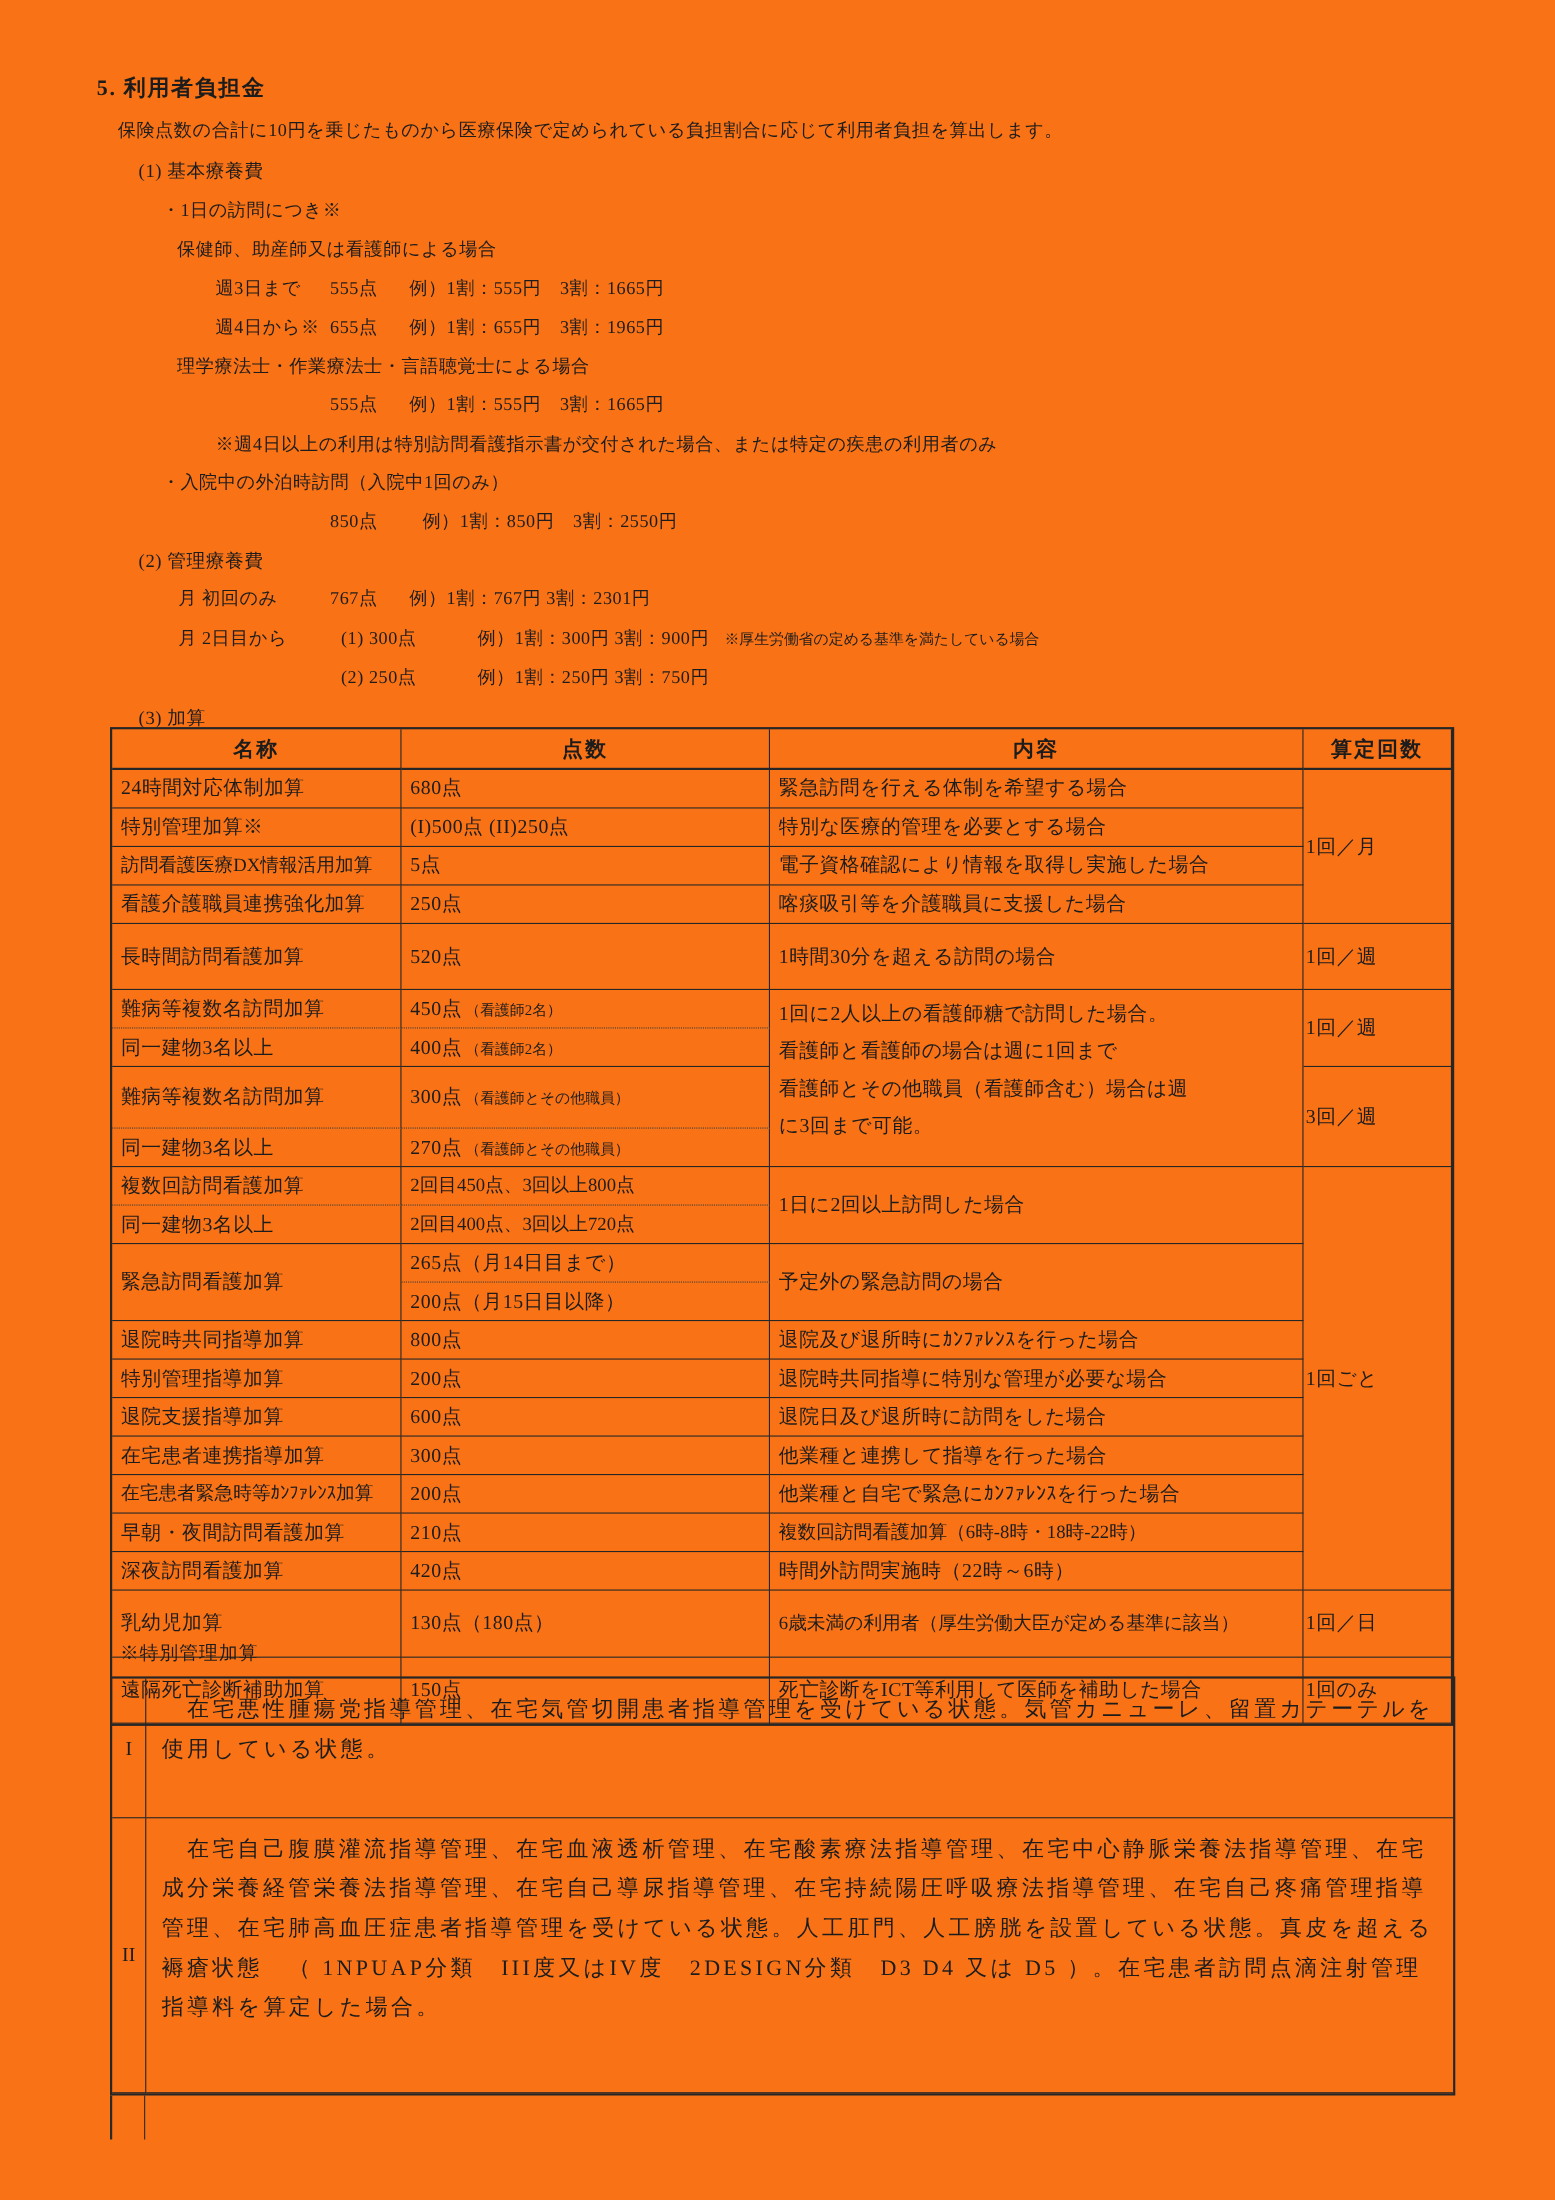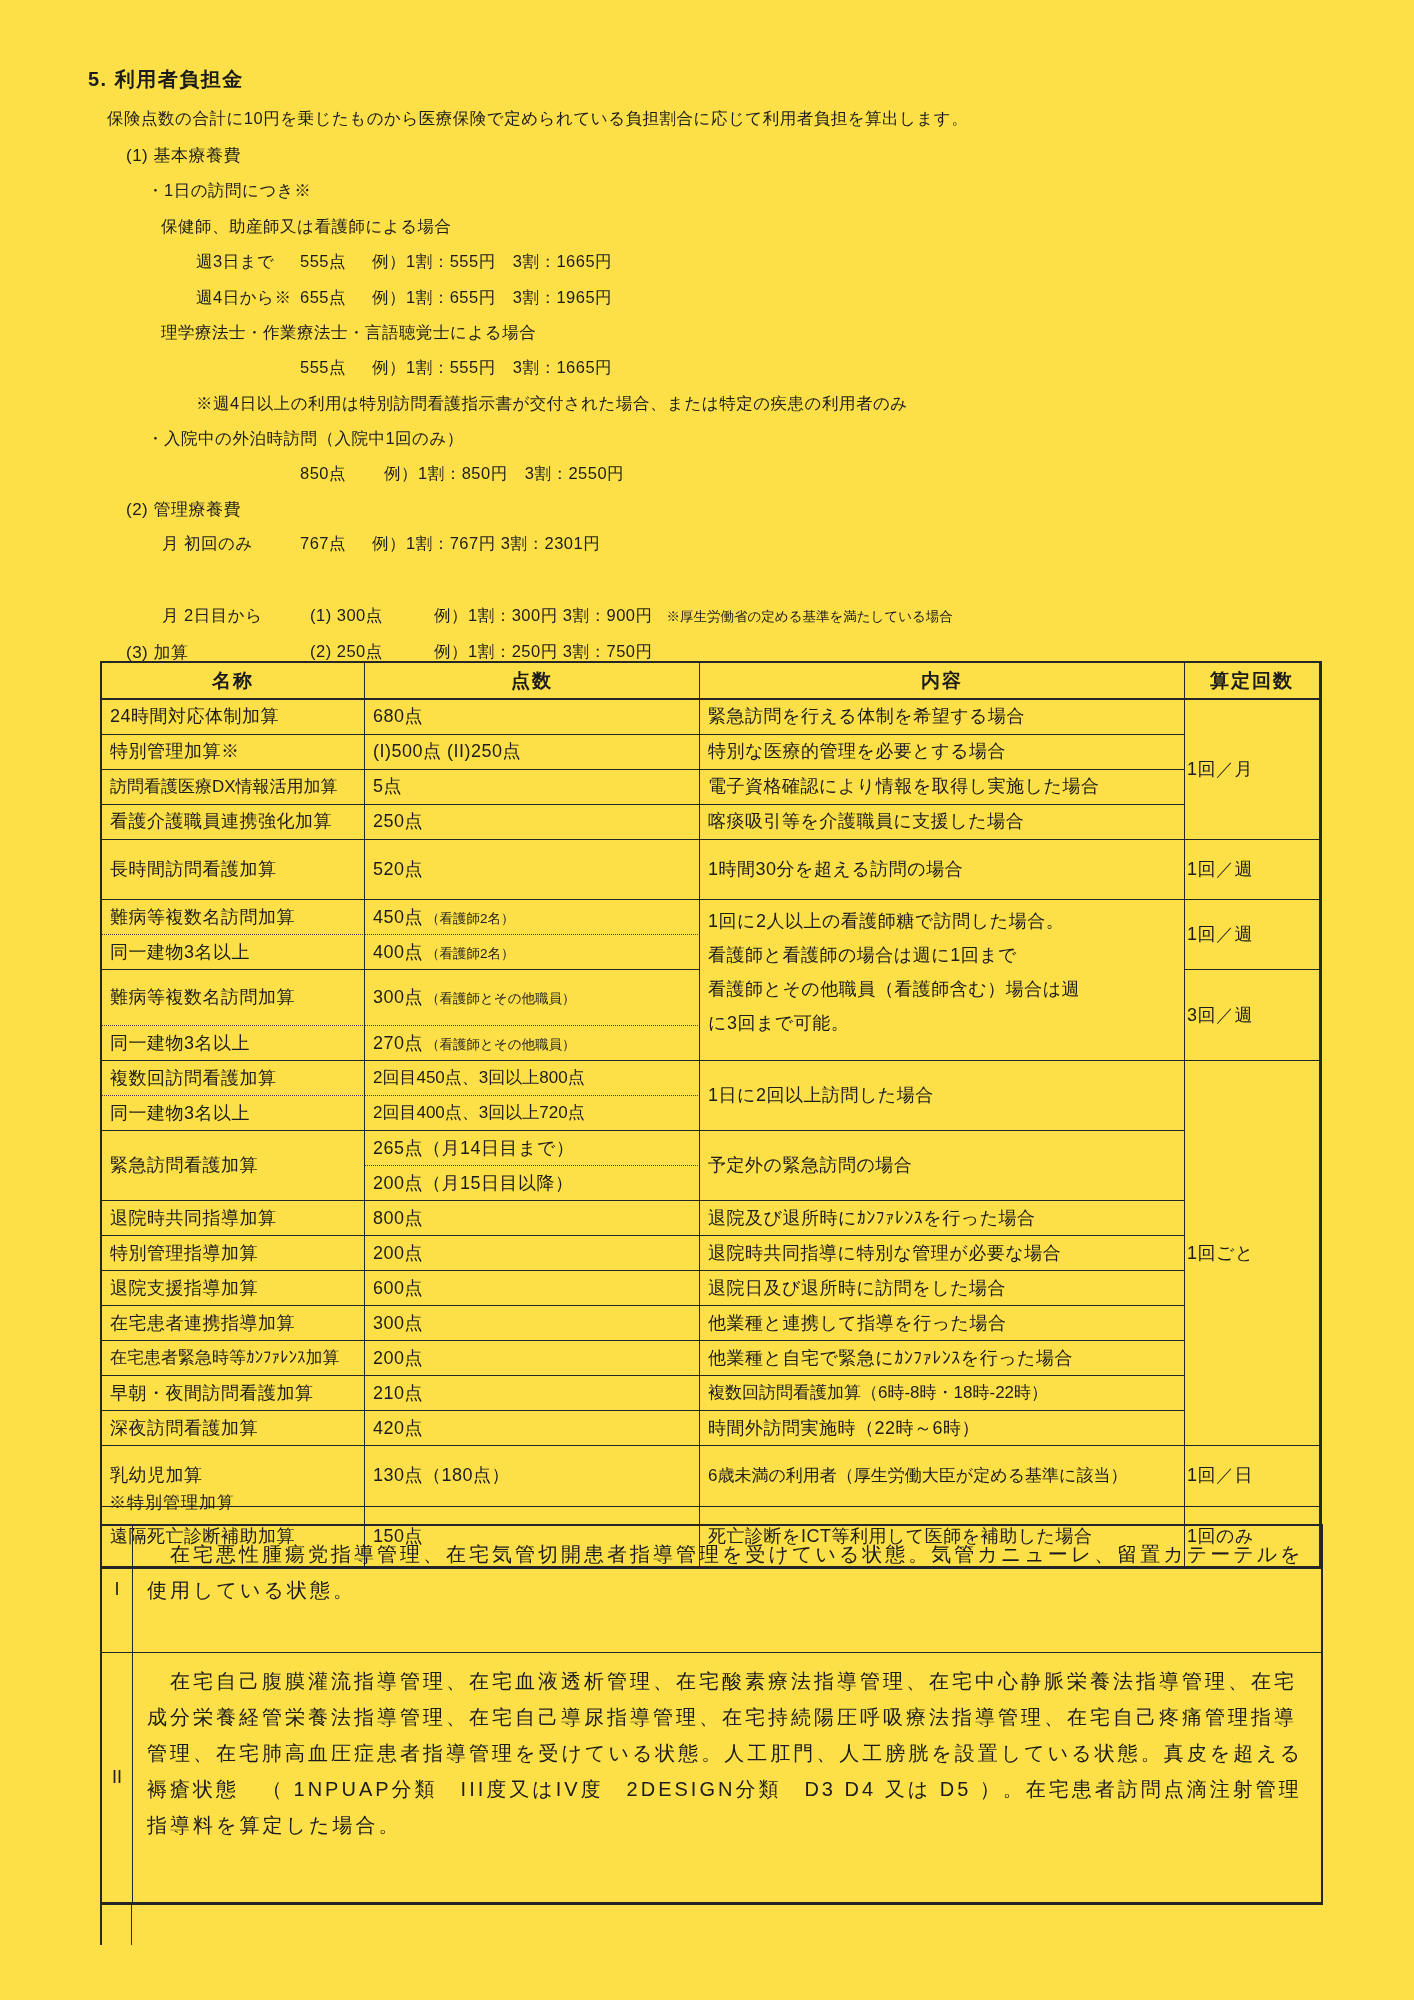--- a/index.html
+++ b/index.html
@@ -1,28 +1,28 @@
 <!DOCTYPE html>
 <html><head>
 <meta charset="utf-8">
 <style>
   html,body { margin:0; padding:0; background:#ffffff; }
-  .page { position:relative; width:1414px; height:2000px; background:#fde047;
-          font-family:Liberation Sans, sans-serif; color:#1c1c1c; overflow:hidden; }
+  .page { position:relative; width:1414px; height:2000px; background:#f97316;
+          font-family:Liberation Serif, serif; color:#1c1c1c; overflow:hidden; }
   .abs { position:absolute; }
   .heading { font-size:20px; font-weight:700; letter-spacing:1.5px; white-space:nowrap; }
   .line { font-size:16.5px; letter-spacing:0.5px; white-space:nowrap; }
   .sub-title { font-size:17px; }
   .row { display:flex; align-items:baseline; }
   .w104 { display:inline-block; width:104px; }
   .w72  { display:inline-block; width:72px; }
   .w84  { display:inline-block; width:84px; }
   .w138 { display:inline-block; width:138px; }
   .w148 { display:inline-block; width:148px; }
-  .w124 { display:inline-block; width:124px;margin-top:36px; }
+  .w124 { display:inline-block; width:124px; }
   .note-sm { font-size:13.5px; letter-spacing:0; margin-left:14px; }
 
   
   .kasan { border-collapse:separate; border-spacing:0; border:2px solid #262626; table-layout:fixed; }
   .kasan th { border-right:1px solid #262626; border-bottom:2px solid #262626;
               font-size:19px; font-weight:600; text-align:center; padding:4px 2px; height:37px;
               box-sizing:border-box; letter-spacing:2px;margin-top:12px; }
   .kasan td { border-right:1px solid #262626; border-bottom:1px solid #262626;
               font-size:18px; padding:2px 8px; height:35px; box-sizing:border-box;
               vertical-align:middle; line-height:1.3; letter-spacing:0.5px; }

